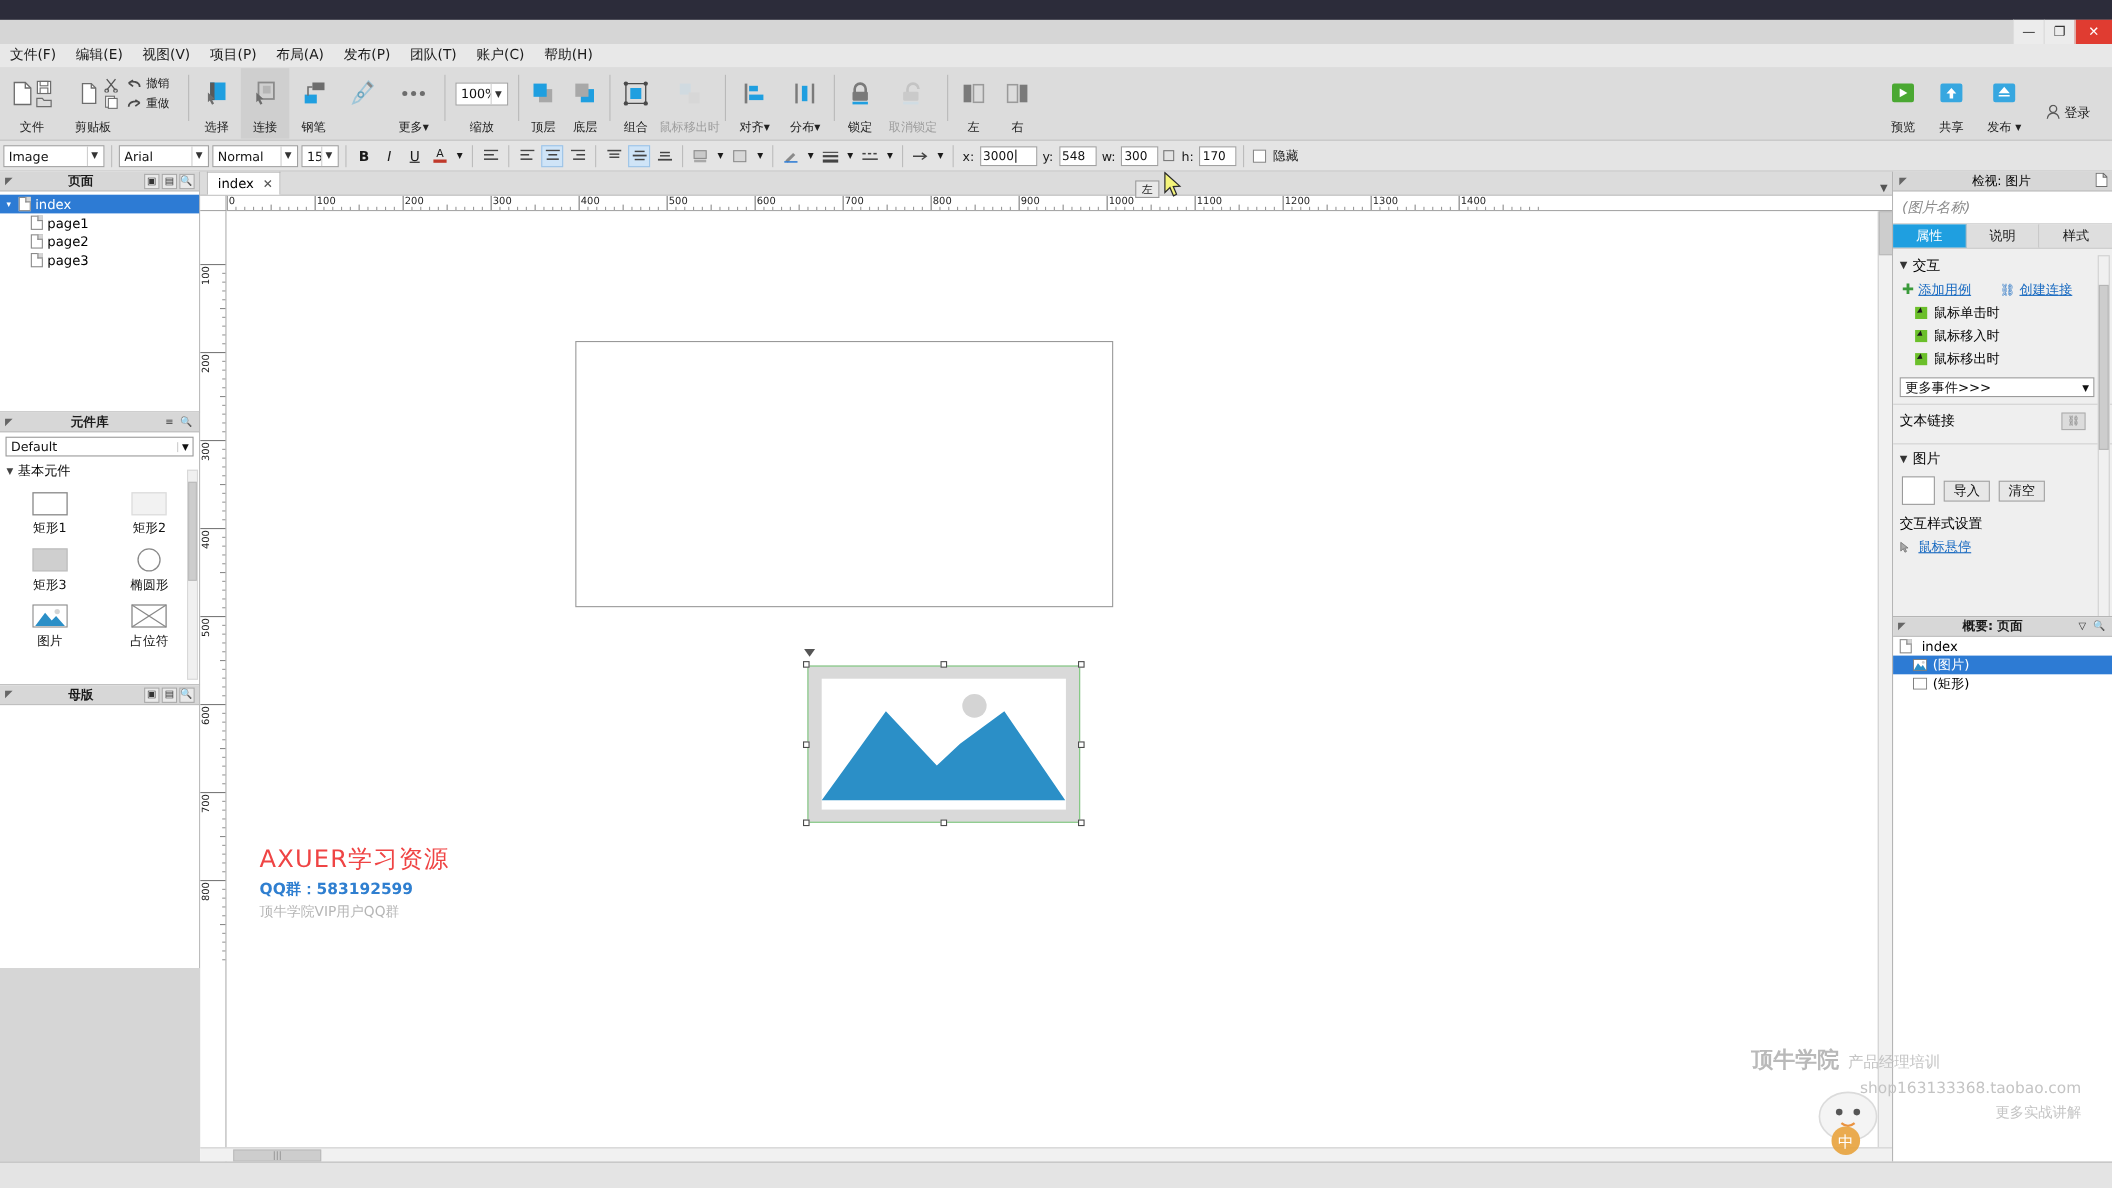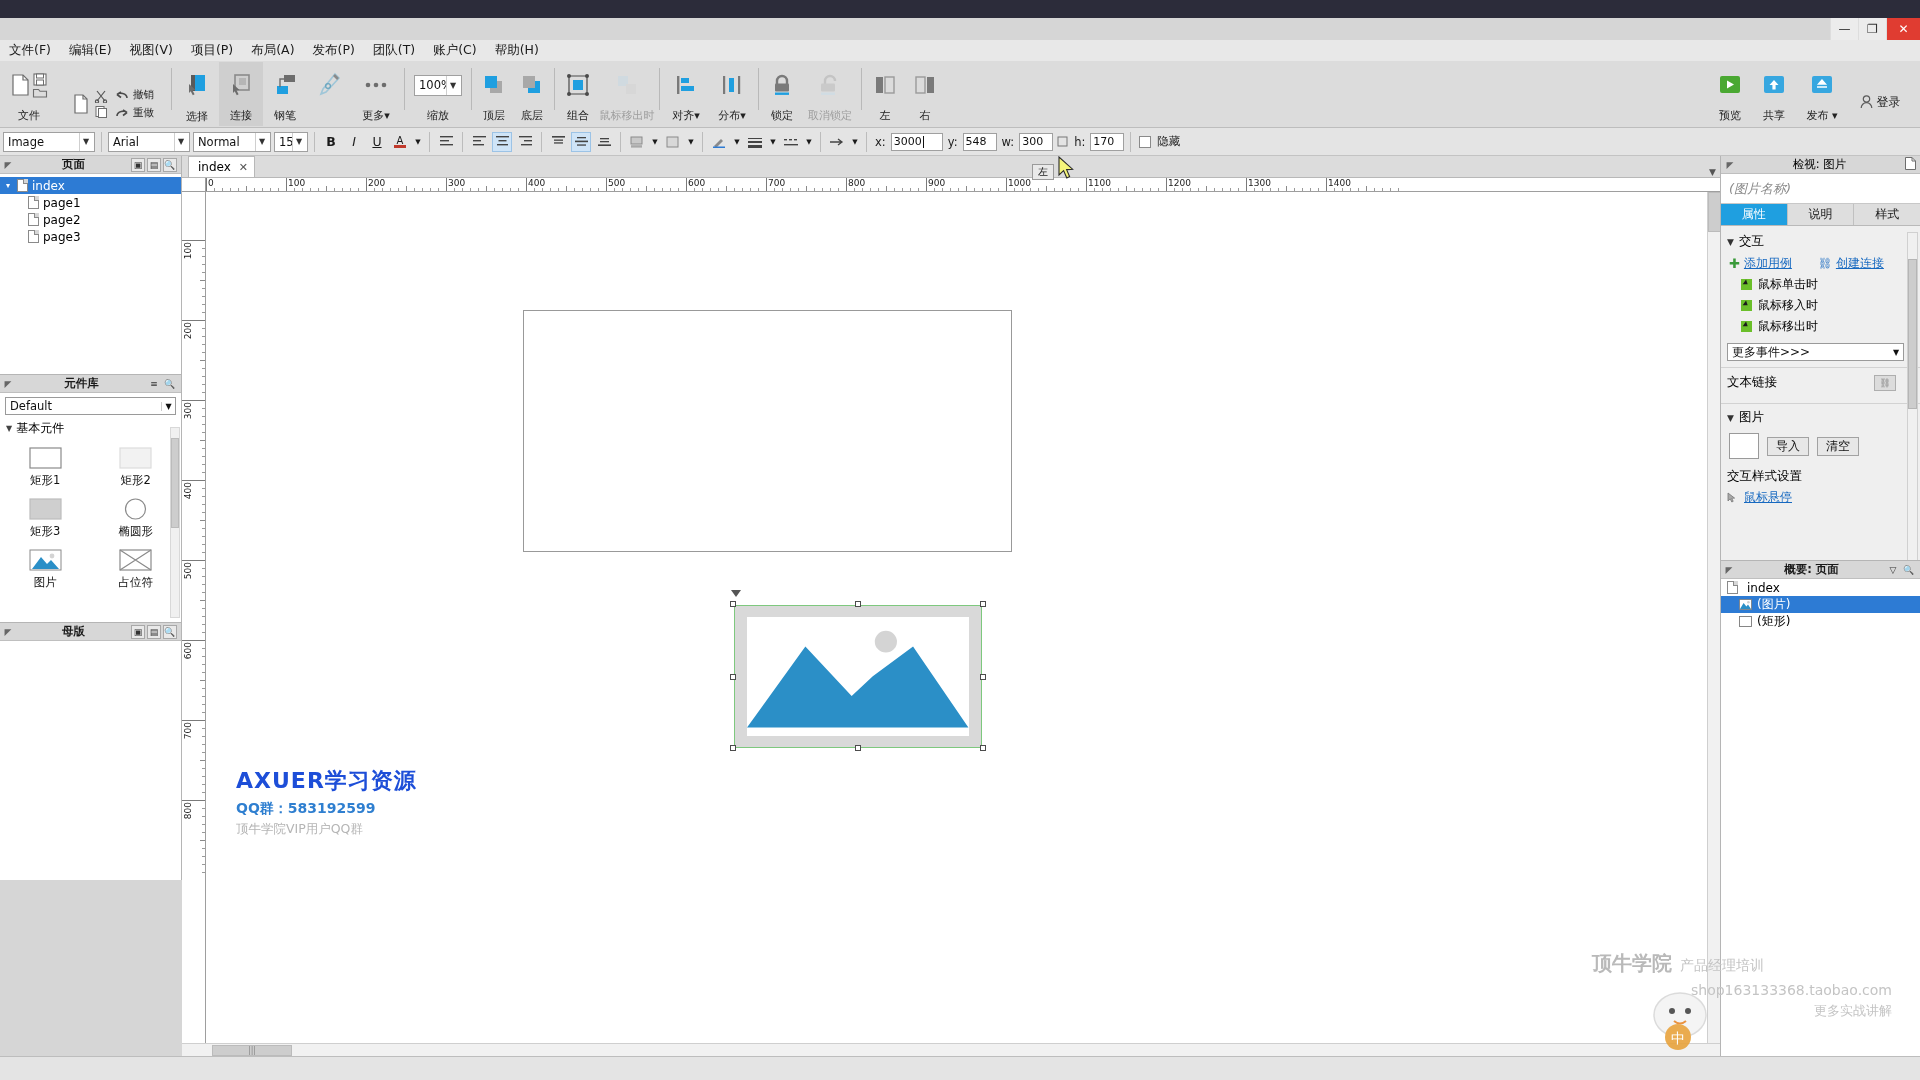--- a/index.html
+++ b/index.html
@@ -219,21 +219,21 @@
 
   
   .canvas-hscroll { position:absolute; left:182px; right:200px; bottom:24px; height:13px; background:#f1f1f1;
                     border-top:1px solid #cfcfcf; display:flex; align-items:center;}
   .canvas-vscroll { position:absolute; right:200px; top:192px; bottom:37px; width:13px; background:#f1f1f1;
                     border-left:1px solid #cfcfcf;}
 
   
   .wm { position:absolute; pointer-events:none; }
   #wm-left { left:30px; top:760px; color:#cfcfcf; }
-  #wm-left .l1 { font-size:22px; font-weight:bold; color:#1d4ed8; letter-spacing:1px;}
+  #wm-left .l1 { font-size:22px; font-weight:normal; color:#ef4444; letter-spacing:1px;}
   #wm-left .l2 { font-size:14px; color:#2f7fd0; font-weight:bold; margin-top:4px;}
   #wm-left .l3 { font-size:12.5px; color:#b5b5b5; margin-top:3px;}
   #wm-right { right:50px; top:760px; text-align:right; }
   #wm-right .r1 { font-size:20px; font-weight:bold; color:#b9b9b9;}
   #wm-right .r2 { font-size:14px; color:#c4c4c4; margin-top:5px;}
   #wm-right .r3 { font-size:13px; color:#c4c4c4; margin-top:4px;}
   .wm-logo { position:absolute; right:170px; top:980px; width:74px; height:66px;}
 </style>
 </head>
 <body>
@@ -275,21 +275,21 @@
             <rect x="4.5" y="8" width="7" height="5" fill="#fff" stroke="#6d6d6d" stroke-width="1"></rect>
           </svg>
           <svg width="16" height="12" viewBox="0 0 16 12">
             <path d="M1.5 10 V2.5 h5 l1.5 1.8 h6.5 V10 z" fill="none" stroke="#6d6d6d" stroke-width="1.1"></path>
           </svg>
         </div>
       </div>
       <div class="lbl">文件</div>
     </div>
 
-    <div class="tgroup" style="width:110px;margin-top:19px;">
+    <div class="tgroup" style="width:110px;">
       <div class="icons" style="gap:2px;">
         <svg width="20" height="24" viewBox="0 0 20 24">
           <path d="M3 3 h8 l4 4 v14 h-12 z" fill="#fff" stroke="#6d6d6d" stroke-width="1.2"></path>
           <path d="M11 3 v4 h4" fill="none" stroke="#6d6d6d" stroke-width="1.2"></path>
         </svg>
         <div style="display:flex;flex-direction:column;gap:2px;">
           <svg width="15" height="13" viewBox="0 0 15 13">
             <path d="M3 1 L11 11 M11 1 L3 11" stroke="#555" stroke-width="1.2" fill="none"></path>
             <circle cx="3" cy="11.5" r="1.6" fill="none" stroke="#555" stroke-width="1.1"></circle>
             <circle cx="11" cy="11.5" r="1.6" fill="none" stroke="#555" stroke-width="1.1"></circle>
@@ -312,21 +312,21 @@
             </svg>
             <span style="font-size:10.5px;color:#222;">重做</span>
           </div>
         </div>
       </div>
       <div class="lbl" style="align-self:flex-start;padding-left:6px;">剪贴板</div>
     </div>
 
     <div class="tsep"></div>
 
-    <div class="tgroup" style="width:44px;font-family:Liberation Serif, serif;">
+    <div class="tgroup" style="width:44px;">
       <div class="icons">
         <svg width="28" height="28" viewBox="0 0 28 28">
           <rect x="8" y="4" width="14" height="16" fill="#1f9fe0"></rect>
           <rect x="8" y="4" width="4" height="16" fill="#5a5a5a"></rect>
           <path d="M6 22 L6 13 L12.5 19 L9.5 19.3 L11.6 23.2 L9.8 24.2 L7.7 20.3 z" fill="#6d6d6d"></path>
         </svg>
       </div>
       <div class="lbl">选择</div>
     </div>
 

